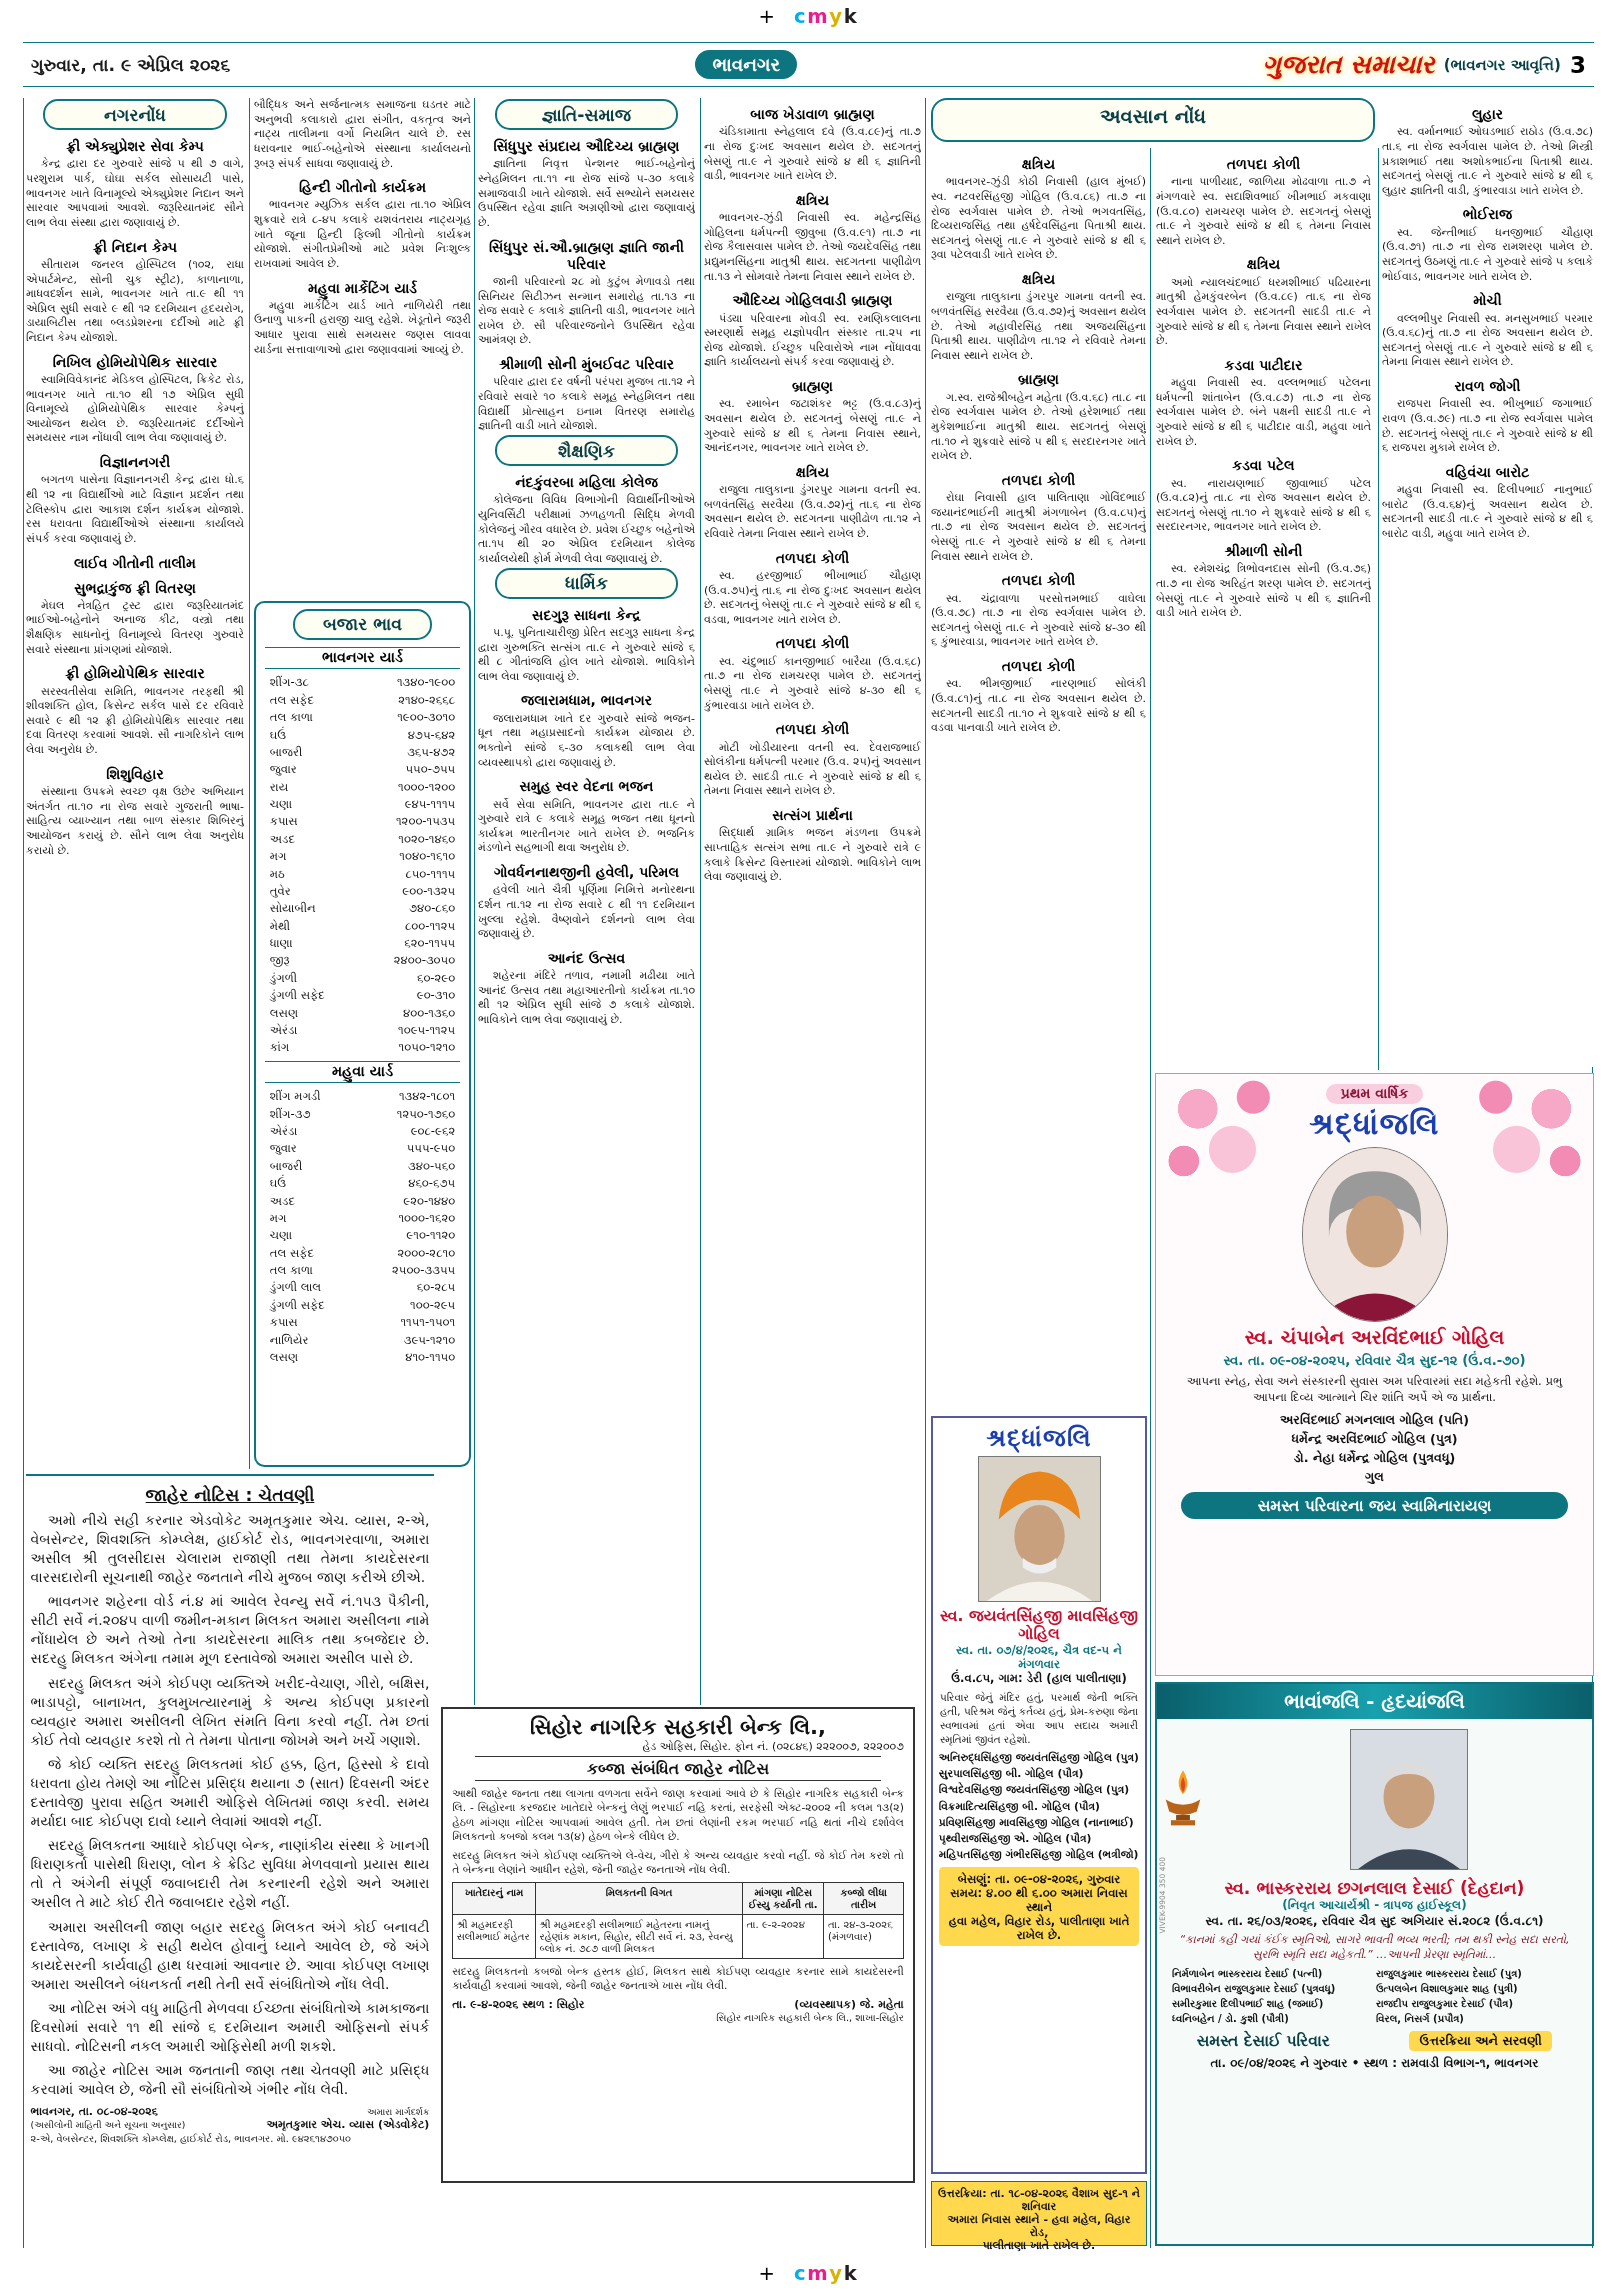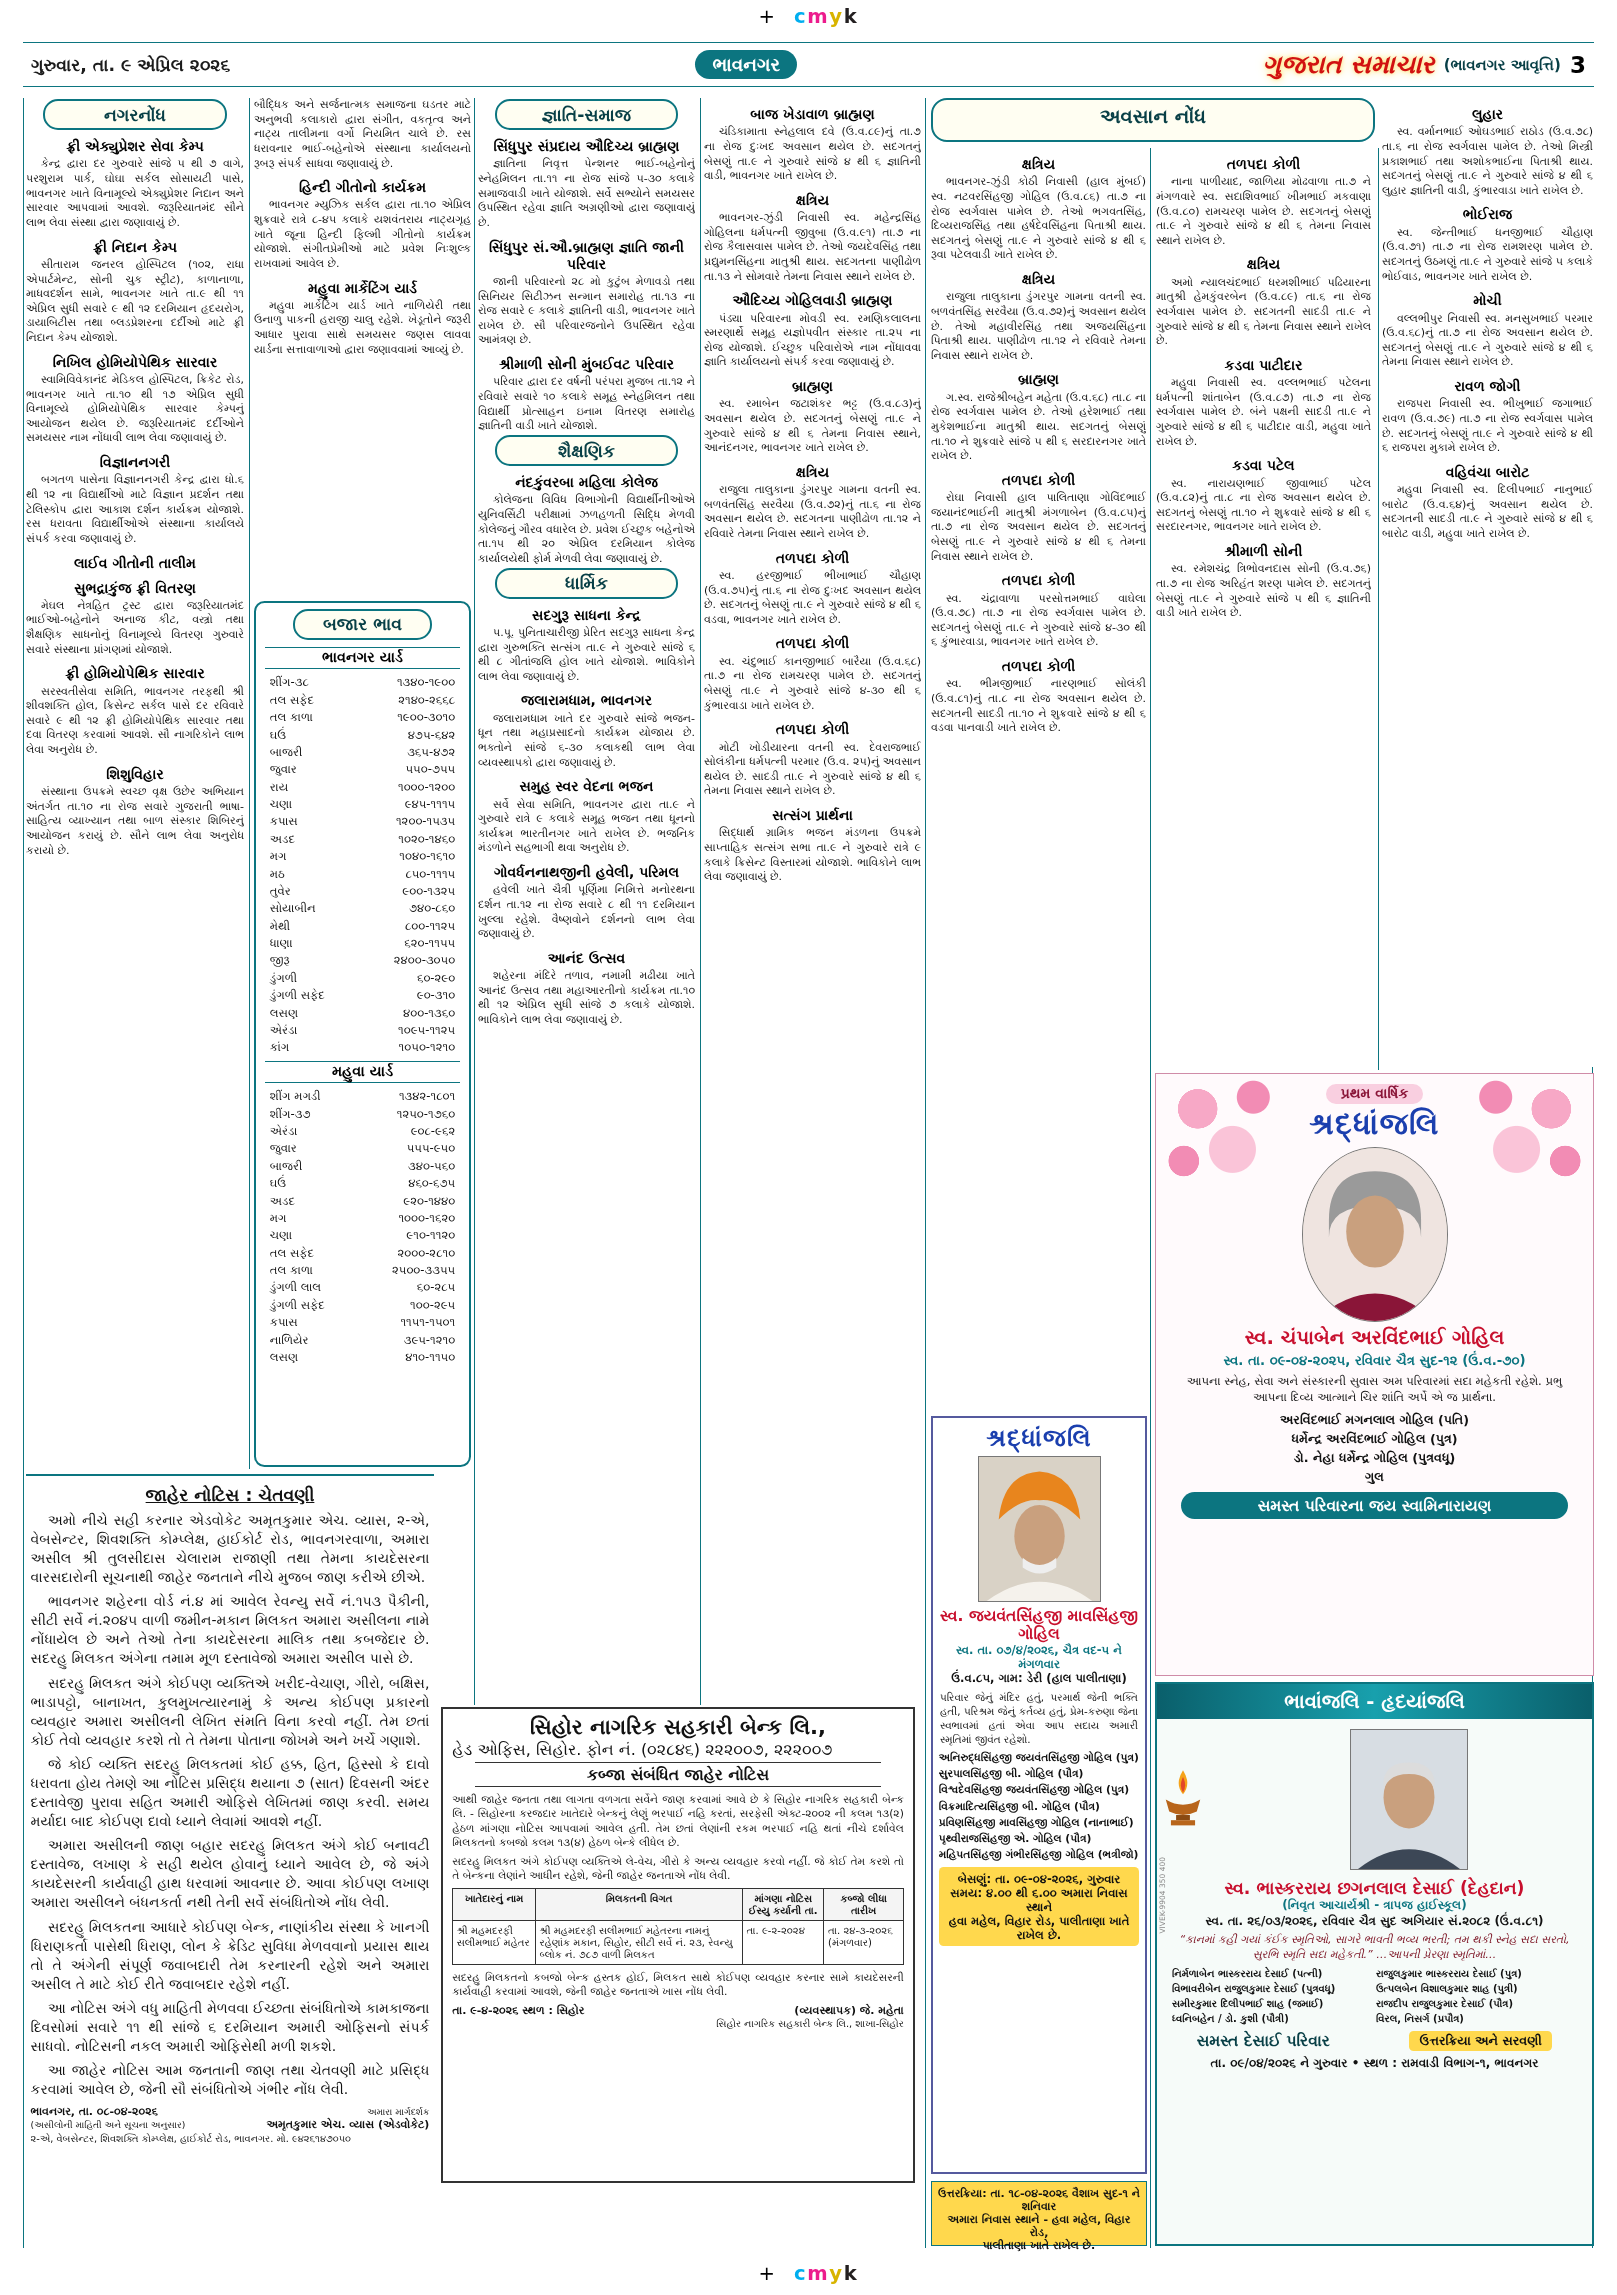--- a/index.html
+++ b/index.html
@@ -47,21 +47,21 @@
            text-align:center;font-weight:bold;font-size:19.6px;color:var(--dteal);padding:4.6px;}
   
   .legal{border-top:2.3px double var(--teal);padding:8px 4.6px 0;overflow:hidden;background:#fff;}
   .legal h3{text-align:center;font-size:17.3px;margin:1.2px 0 5.8px;text-decoration:underline;}
   .legal p{font-size:14px;line-height:1.36;text-align:justify;margin:0 0 5.2px;text-indent:17.3px;}
   .legal .foot{display:flex;justify-content:space-between;font-size:11px;font-weight:bold;margin-top:5.8px;}
   .legal .addr{font-size:9.8px;text-align:left;margin-top:2.3px;}
   
   .bank{border:2.9px double #333;padding:5.8px 9.2px;overflow:hidden;background:#fff;}
   .bank .bname{text-align:center;font-size:21px;font-weight:bold;}
-  .bank .baddr{text-align:left;font-size:16px;margin:1.2px 0 3.5px;}
+  .bank .baddr{text-align:right;font-size:11px;margin:1.2px 0 3.5px;}
   .bank .btitle{text-align:center;font-size:15.6px;font-weight:bold;border-top:1.7px solid #333;
                 border-bottom:1.7px solid #333;padding:2.3px;margin:2.3px 23px 5.8px;}
   .bank p{font-size:10.7px;line-height:1.34;text-align:justify;margin:0 0 4.6px;}
   table.btab{width:100%;border-collapse:collapse;margin:3.5px 0 5.8px;}
   .btab th,.btab td{border:1.2px solid #333;font-size:10px;padding:3.5px;vertical-align:top;text-align:left;}
   .btab th{font-weight:bold;text-align:center;background:#f4f4f4;}
   .bank .bfoot{display:flex;justify-content:space-between;font-size:11px;font-weight:bold;}
   
   .ad{position:absolute;box-sizing:border-box;background:#fff;overflow:hidden;}
   .ad-title{font-size:24px;font-weight:bold;color:var(--blue);text-align:center;letter-spacing:1.2px;}
@@ -344,22 +344,22 @@
 </div>
 
 <div class="abs legal" style="left:26px;top:1474px;width:408px;height:772px;">
   <h3>જાહેર નોટિસ : ચેતવણી</h3>
   <div>
 
   <p>અમો નીચે સહી કરનાર એડવોકેટ અમૃતકુમાર એચ. વ્યાસ, ૨-એ, વેબસેન્ટર, શિવશક્તિ કોમ્પ્લેક્ષ, હાઈકોર્ટ રોડ, ભાવનગરવાળા, અમારા અસીલ શ્રી તુલસીદાસ ચેલારામ રાજાણી તથા તેમના કાયદેસરના વારસદારોની સૂચનાથી જાહેર જનતાને નીચે મુજબ જાણ કરીએ છીએ.</p>
       <p>ભાવનગર શહેરના વોર્ડ નં.૪ માં આવેલ રેવન્યુ સર્વે નં.૧૫૩ પૈકીની, સીટી સર્વે નં.૨૦૪૫ વાળી જમીન-મકાન મિલકત અમારા અસીલના નામે નોંધાયેલ છે અને તેઓ તેના કાયદેસરના માલિક તથા કબજેદાર છે. સદરહુ મિલકત અંગેના તમામ મૂળ દસ્તાવેજો અમારા અસીલ પાસે છે.</p>
       <p>સદરહુ મિલકત અંગે કોઈપણ વ્યક્તિએ ખરીદ-વેચાણ, ગીરો, બક્ષિસ, ભાડાપટ્ટો, બાનાખત, કુલમુખત્યારનામું કે અન્ય કોઈપણ પ્રકારનો વ્યવહાર અમારા અસીલની લેખિત સંમતિ વિના કરવો નહીં. તેમ છતાં કોઈ તેવો વ્યવહાર કરશે તો તે તેમના પોતાના જોખમે અને ખર્ચે ગણાશે.</p>
       <p>જે કોઈ વ્યક્તિ સદરહુ મિલકતમાં કોઈ હક્ક, હિત, હિસ્સો કે દાવો ધરાવતા હોય તેમણે આ નોટિસ પ્રસિદ્ધ થયાના ૭ (સાત) દિવસની અંદર દસ્તાવેજી પુરાવા સહિત અમારી ઓફિસે લેખિતમાં જાણ કરવી. સમય મર્યાદા બાદ કોઈપણ દાવો ધ્યાને લેવામાં આવશે નહીં.</p>
+      <p>સદરહુ મિલકતના આધારે કોઈપણ બેન્ક, નાણાંકીય સંસ્થા કે ખાનગી ધિરાણકર્તા પાસેથી ધિરાણ, લોન કે ક્રેડિટ સુવિધા મેળવવાનો પ્રયાસ થાય તો તે અંગેની સંપૂર્ણ જવાબદારી તેમ કરનારની રહેશે અને અમારા અસીલ તે માટે કોઈ રીતે જવાબદાર રહેશે નહીં.</p>
       <p>અમારા અસીલની જાણ બહાર સદરહુ મિલકત અંગે કોઈ બનાવટી દસ્તાવેજ, લખાણ કે સહી થયેલ હોવાનું ધ્યાને આવેલ છે, જે અંગે કાયદેસરની કાર્યવાહી હાથ ધરવામાં આવનાર છે. આવા કોઈપણ લખાણ અમારા અસીલને બંધનકર્તા નથી તેની સર્વે સંબંધિતોએ નોંધ લેવી.</p>
-      <p>સદરહુ મિલકતના આધારે કોઈપણ બેન્ક, નાણાંકીય સંસ્થા કે ખાનગી ધિરાણકર્તા પાસેથી ધિરાણ, લોન કે ક્રેડિટ સુવિધા મેળવવાનો પ્રયાસ થાય તો તે અંગેની સંપૂર્ણ જવાબદારી તેમ કરનારની રહેશે અને અમારા અસીલ તે માટે કોઈ રીતે જવાબદાર રહેશે નહીં.</p>
       <p>આ નોટિસ અંગે વધુ માહિતી મેળવવા ઈચ્છતા સંબંધિતોએ કામકાજના દિવસોમાં સવારે ૧૧ થી સાંજે ૬ દરમિયાન અમારી ઓફિસનો સંપર્ક સાધવો. નોટિસની નકલ અમારી ઓફિસેથી મળી શકશે.</p>
       <p>આ જાહેર નોટિસ આમ જનતાની જાણ તથા ચેતવણી માટે પ્રસિદ્ધ કરવામાં આવેલ છે, જેની સૌ સંબંધિતોએ ગંભીર નોંધ લેવી.</p>
     </div>
   <div class="foot">
     <span><span>ભાવનગર, તા. ૦૮-૦૪-૨૦૨૬</span><br><span style="font-weight:normal;font-size:9.2px;">(અસીલોની માહિતી અને સૂચના અનુસાર)</span></span>
     <span style="text-align:right"><span style="font-weight:normal;font-size:9.2px;">અમારા માર્ગદર્શક</span><br><span>અમૃતકુમાર એચ. વ્યાસ (એડવોકેટ)</span></span>
   </div>
   <div class="addr">૨-એ, વેબસેન્ટર, શિવશક્તિ કોમ્પ્લેક્ષ, હાઈકોર્ટ રોડ, ભાવનગર. મો. ૯૪૨૬૧૪૭૦૫૦</div>
 </div>
 

